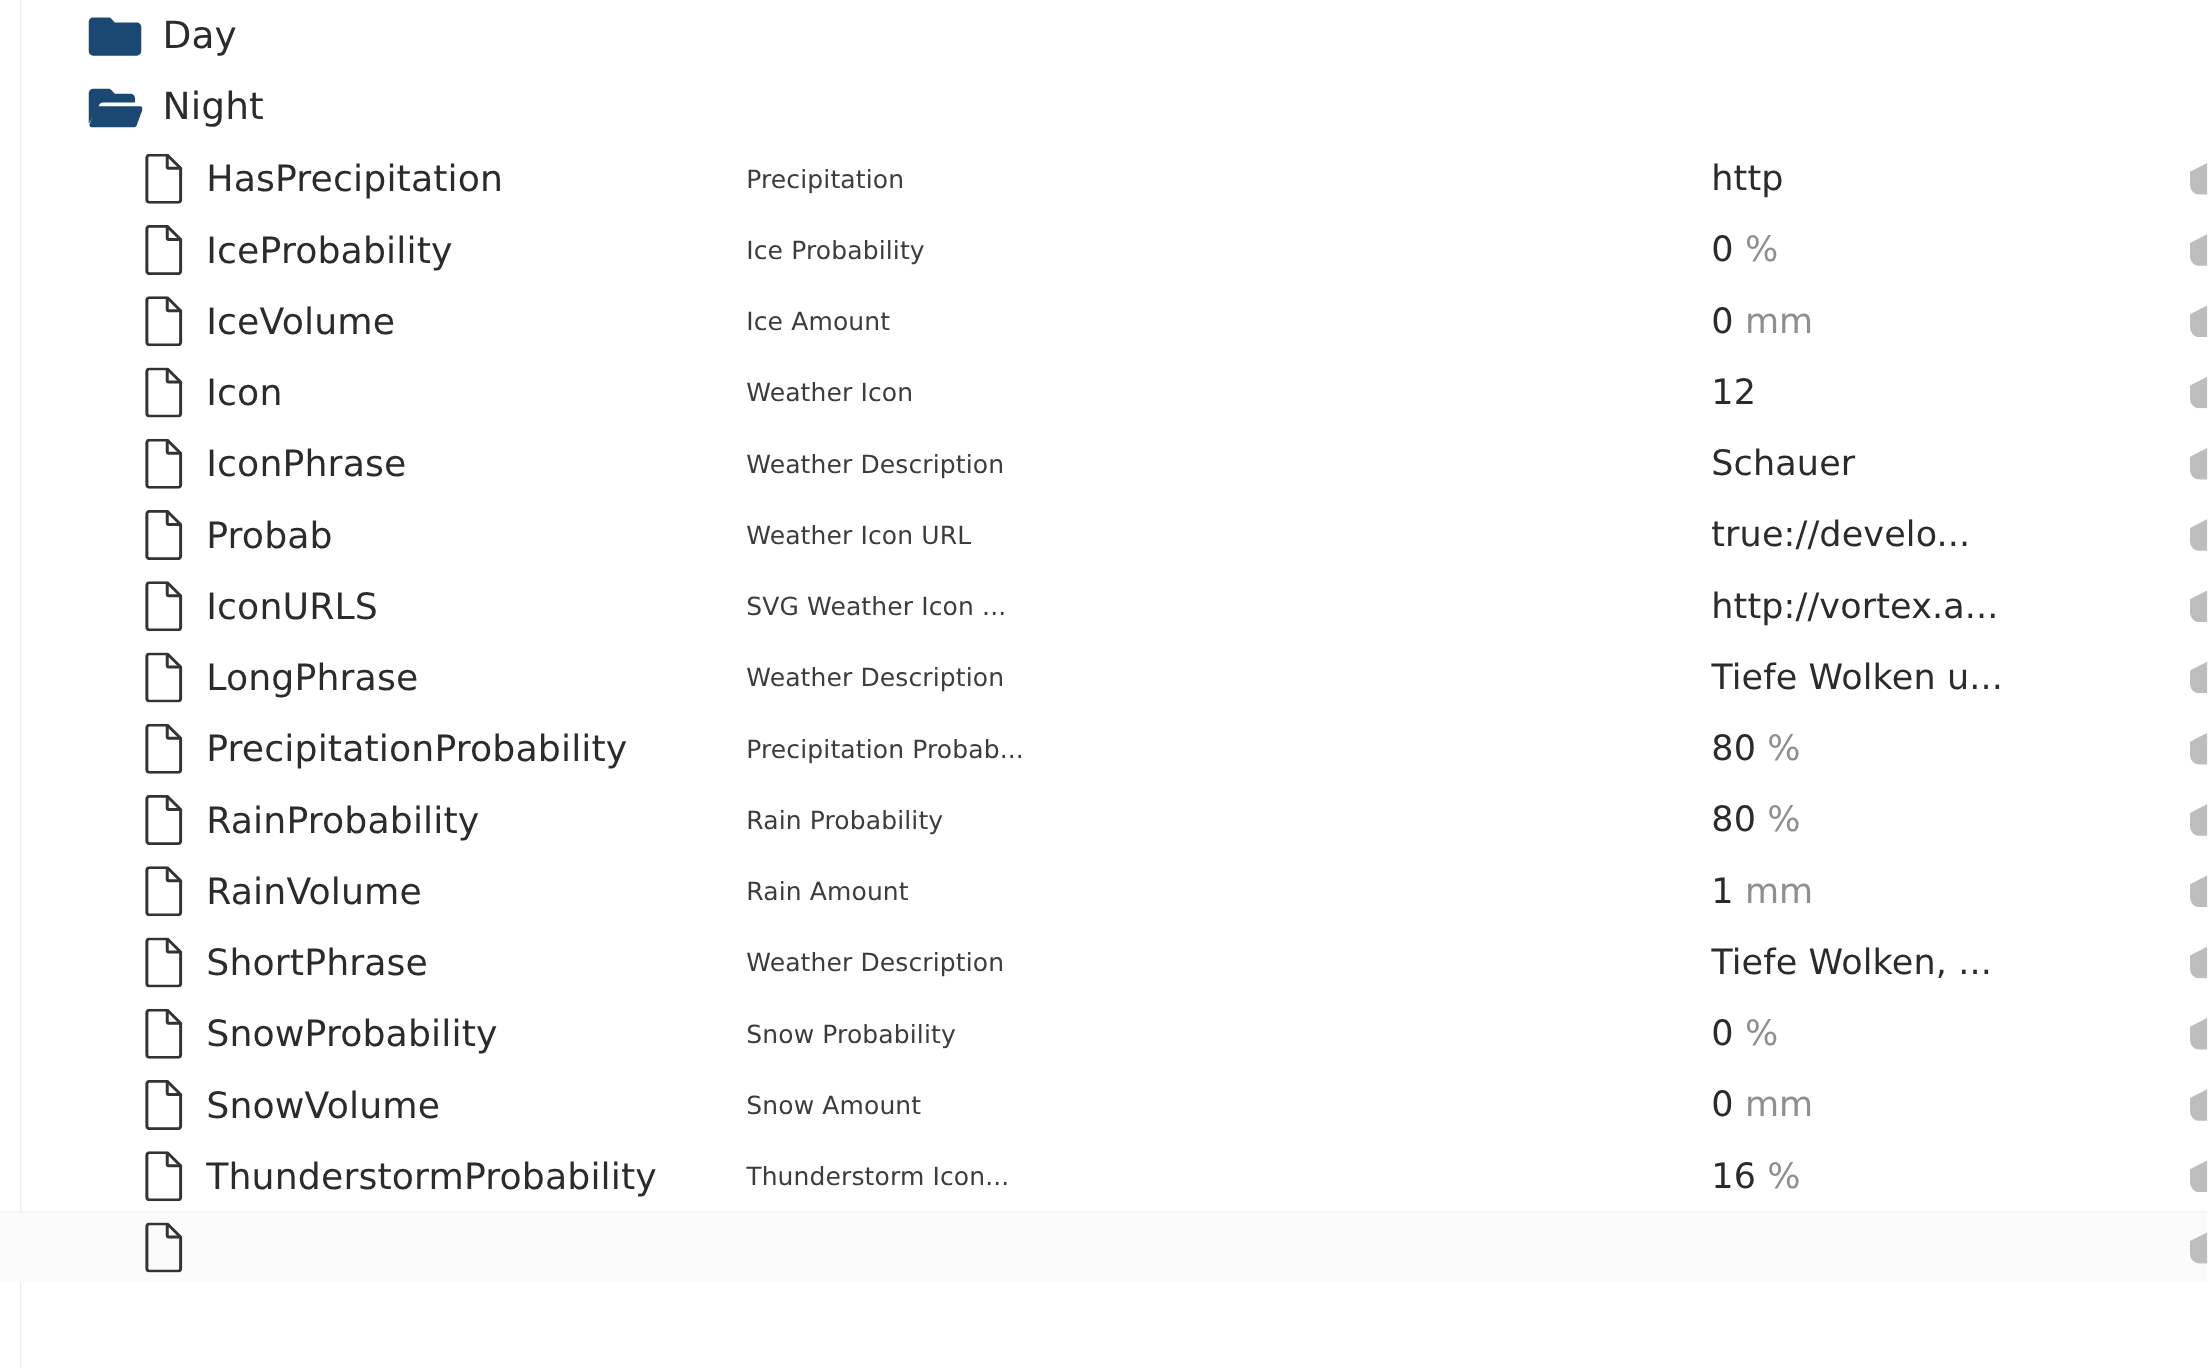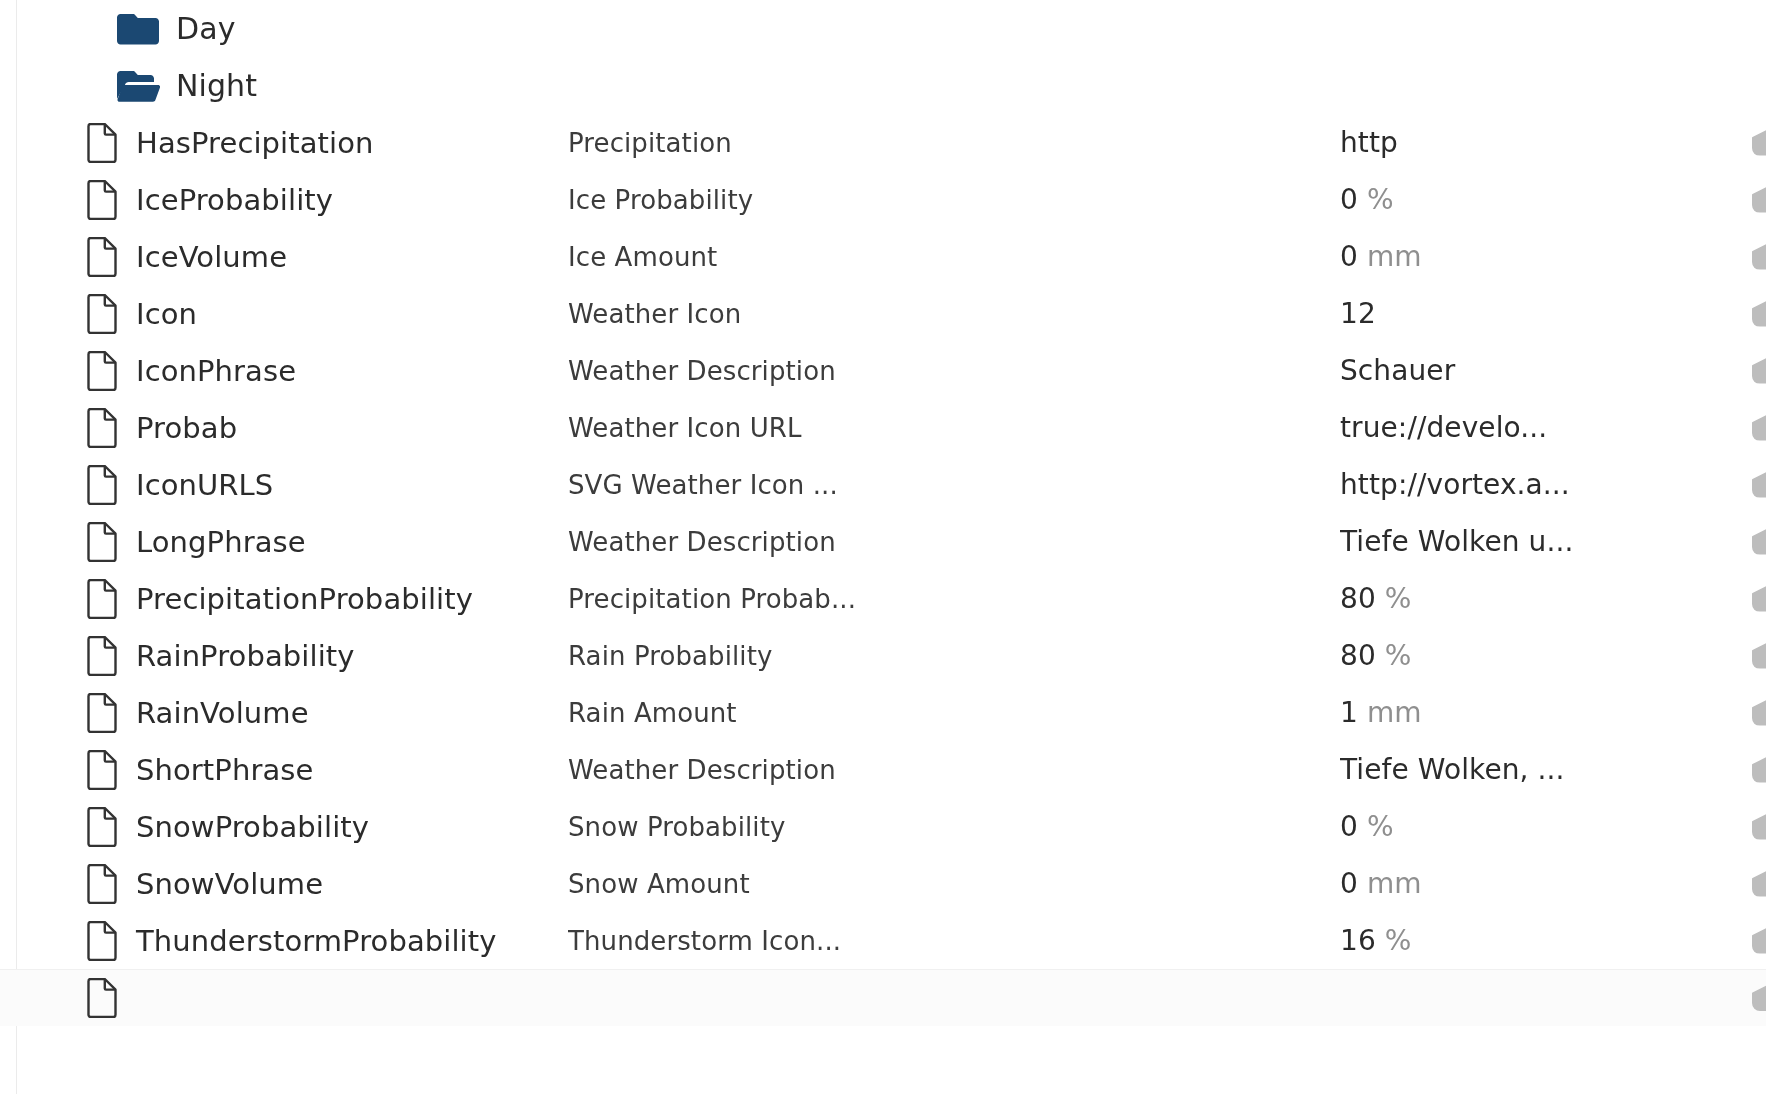--- a/index.html
+++ b/index.html
@@ -62,21 +62,21 @@
   }
 
   .col-label {
     flex: 0 0 auto;
     width: 772px;
     box-sizing: border-box;
     padding-right: 26px;
     overflow: hidden;
     white-space: nowrap;
     text-overflow: ellipsis;
-    font-size: 26px;
+    font-size: 20px;
     color: #3c3c3c;
     letter-spacing: .1px;
   }
 
   .col-value {
     flex: 0 0 auto;
     width: 380px;
     box-sizing: border-box;
     padding-right: 26px;
     overflow: hidden;
@@ -85,22 +85,22 @@
     font-size: 28px;
     color: #2b2b2b;
     letter-spacing: .1px;
   }
 
   .col-value .unit {
     color: #8f8f8f;
   }
 
   
-  .indent-1 { padding-left: 116px; }
-  .indent-2 { padding-left: 86px; }
+  .indent-1 { padding-left: 70px; }
+  .indent-2 { padding-left: 86px; margin-left: 29px; }
 
   
   .name-text {
     font-size: 29px;
     color: #2b2b2b;
     white-space: nowrap;
     letter-spacing: .1px;
   }
   .name-text.folder-text {
     font-size: 30px;

